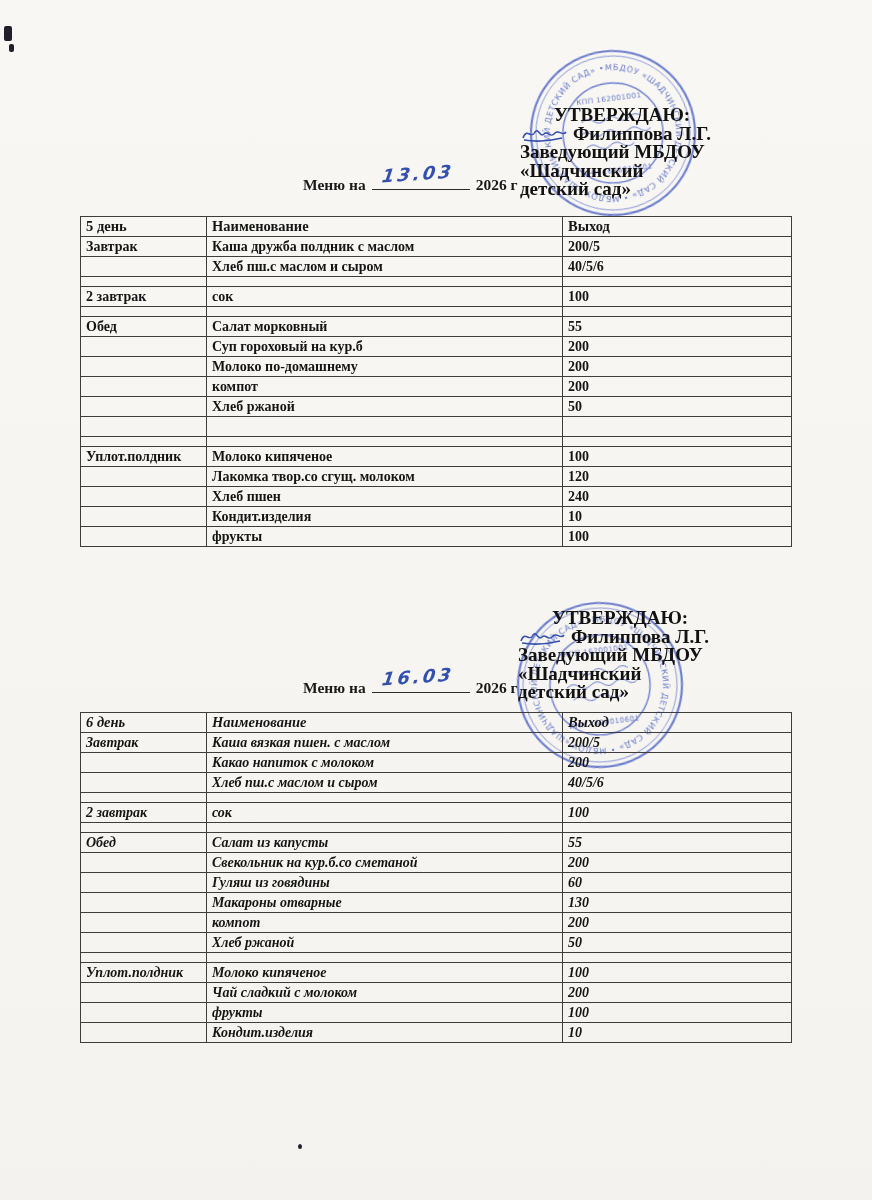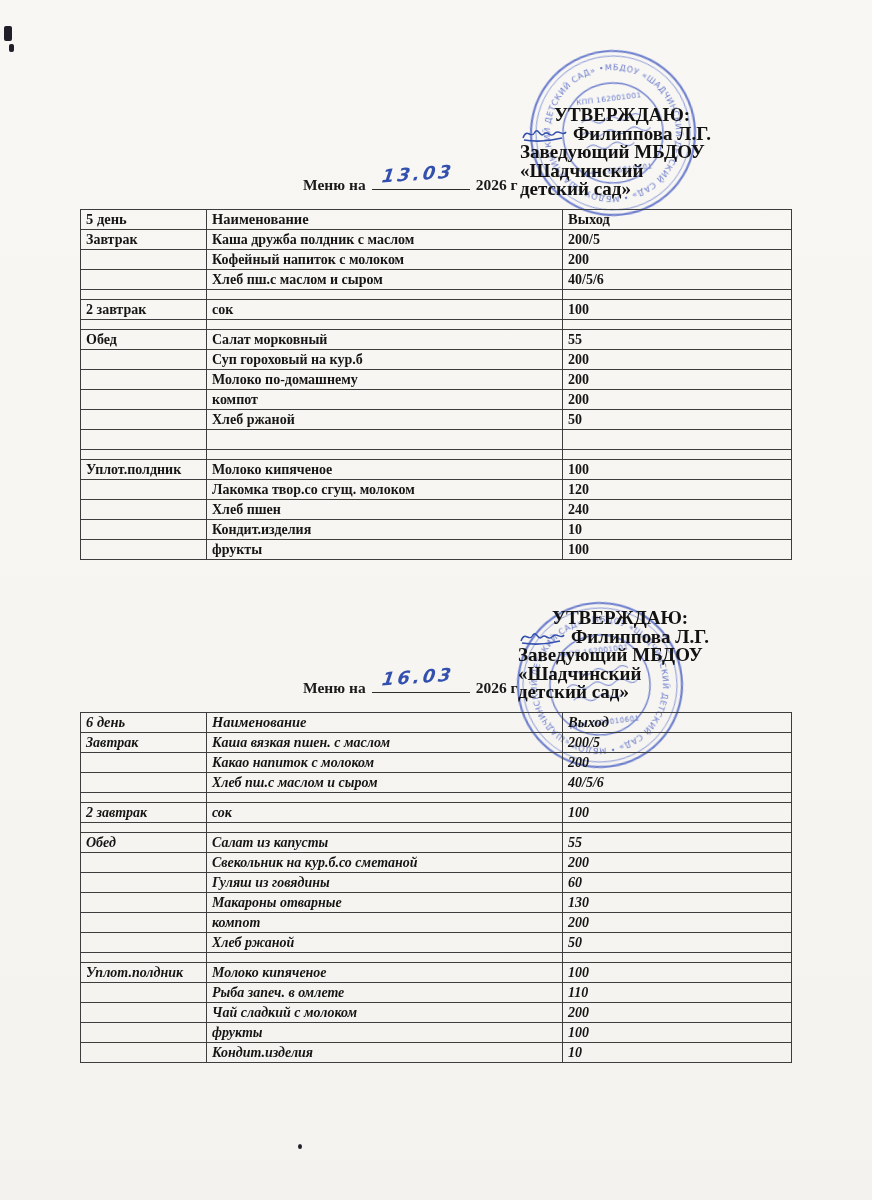--- a/index.html
+++ b/index.html
@@ -93,43 +93,38 @@
       <span>Филиппова Л.Г.</span>
     </div>
     <div>Заведующий МБДОУ «Шадчинский</div>
     <div>детский сад»</div>
   </div>
 
   <div class="menu-title" style="left:303px;top:176px;">
     <span>Меню на</span><span class="date-line"><span class="hand-date">13.03</span></span><span>2026 г</span>
   </div>
 
-  <table class="menu-table" style="top:209px;border-radius:13px;">
+  <table class="menu-table" style="top:216px;border-radius:13px;">
     <colgroup>
         <col style="width:126px">
         <col style="width:356px">
         <col style="width:229px">
       </colgroup>
     <thead>
       <tr>
         <th>5 день</th>
         <th>Наименование</th>
         <th>Выход</th>
       </tr>
     </thead>
     <tbody>
         <tr class="menu-row">
           <td>Завтрак</td>
           <td>Каша дружба полдник с маслом</td>
           <td>200/5</td>
-        </tr>
-        <tr class="menu-row">
-          <td></td>
-          <td>Кофейный напиток с молоком</td>
-          <td>200</td>
         </tr>
         <tr class="menu-row">
           <td></td>
           <td>Хлеб пш.с маслом и сыром</td>
           <td>40/5/6</td>
         </tr>
         <tr class="spacer-row">
           <td></td>
           <td></td>
           <td></td>
@@ -320,25 +315,20 @@
           <td></td>
           <td></td>
         </tr>
         <tr class="menu-row">
           <td>Уплот.полдник</td>
           <td>Молоко кипяченое</td>
           <td>100</td>
         </tr>
         <tr class="menu-row">
           <td></td>
-          <td>Рыба запеч. в омлете</td>
-          <td>110</td>
-        </tr>
-        <tr class="menu-row">
-          <td></td>
           <td>Чай сладкий с молоком</td>
           <td>200</td>
         </tr>
         <tr class="menu-row">
           <td></td>
           <td>фрукты</td>
           <td>100</td>
         </tr>
         <tr class="menu-row">
           <td></td>

